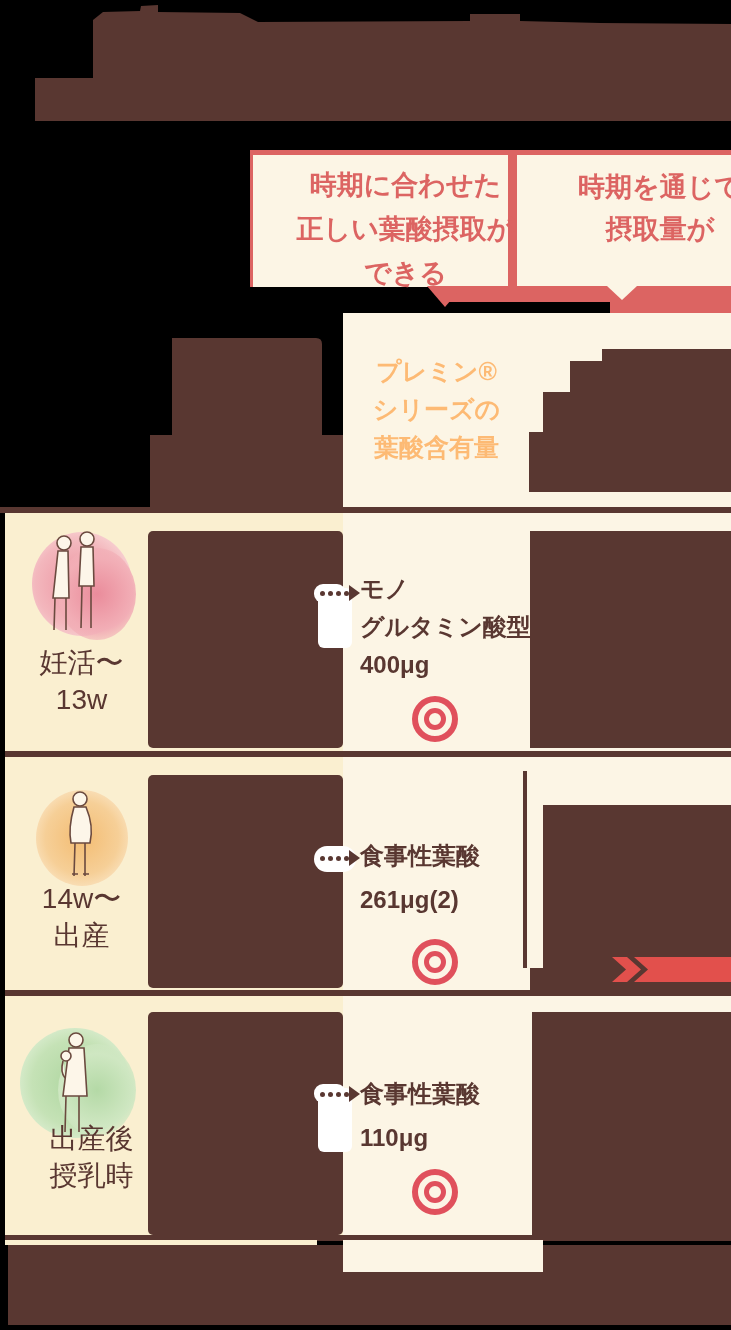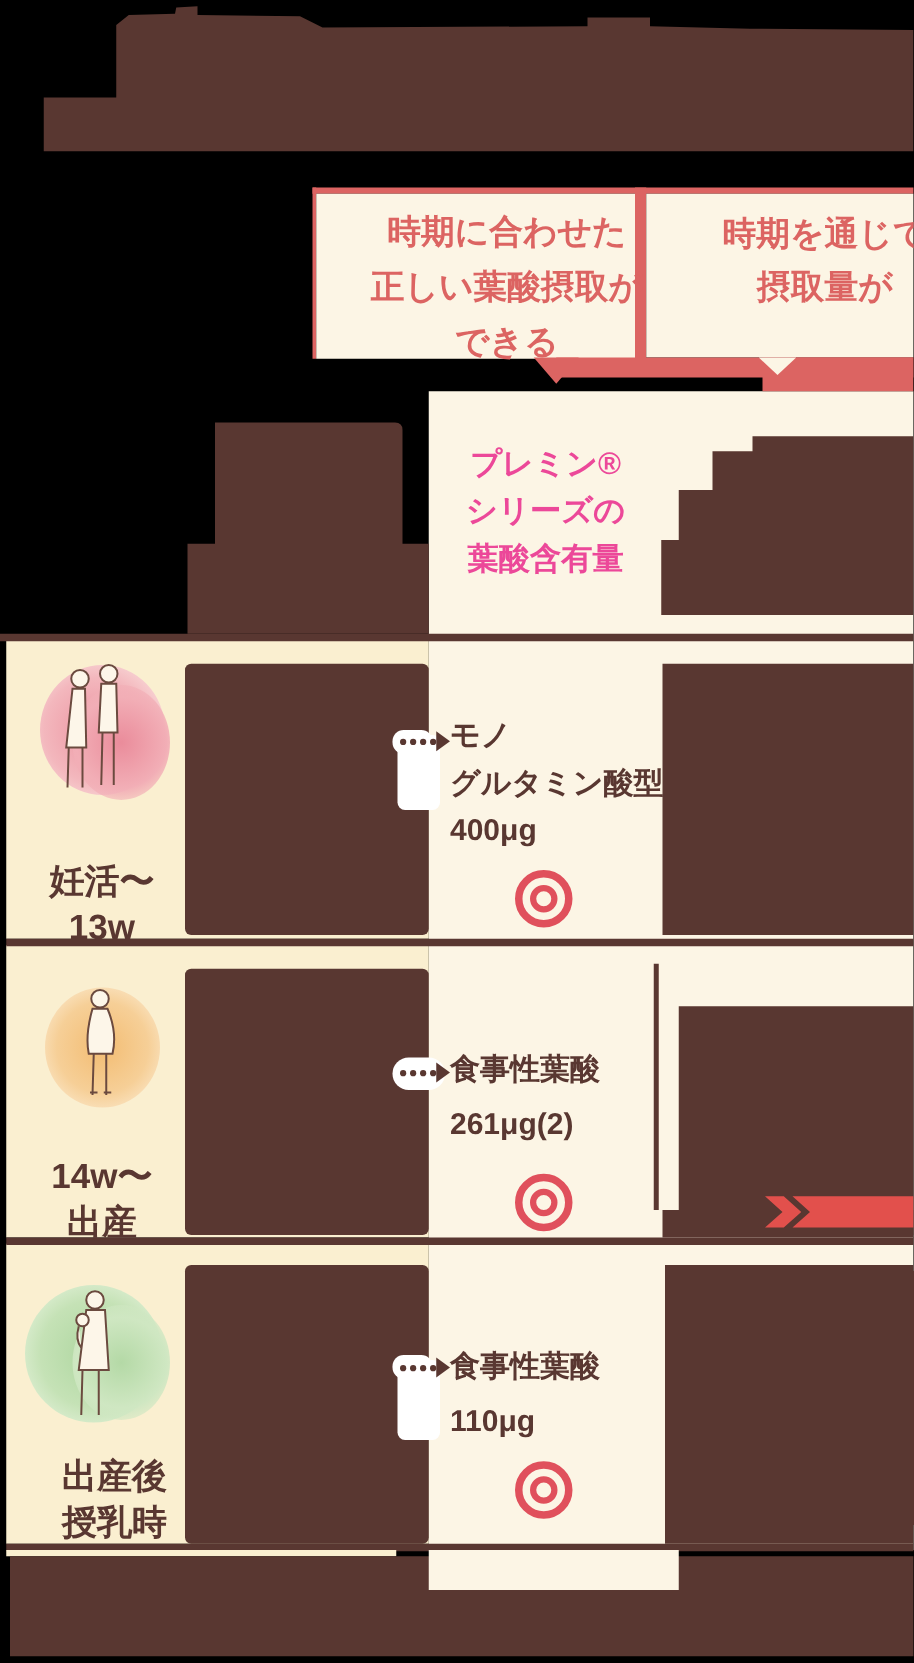--- a/index.html
+++ b/index.html
@@ -11,23 +11,23 @@
   .stage-cell{left:5px;width:338px;background:#faefd0;}
   .rule{left:0;width:731px;height:6px;background:#593731;}
   .bottom-band{left:8px;top:1245px;width:723px;height:80px;background:#593731;}
   .bottom-notch{left:343px;top:1240px;width:200px;height:32px;background:#fcf5e5;}
   .bottom-sliver{left:5px;top:1240px;width:312px;height:5px;background:#faefd0;}
   
   .red{background:#dc6462;}
   .bubble{background:#fcf5e5;}
   .bubble-text{color:#dc6462;font-weight:700;font-size:27px;text-align:center;line-height:44px;}
   
-  .premin-header{left:343px;top:352px;width:187px;text-align:center;color:#ec4899;
+  .premin-header{left:343px;top:352px;width:187px;text-align:center;color:#fdba74;
                  font-weight:700;font-size:25px;line-height:38px;}
-  .stage-label{color:#593731;font-weight:700;font-size:28px;line-height:37px;text-align:center;width:153px;left:5px;margin-top:42px;}
+  .stage-label{color:#593731;font-weight:400;font-size:28px;line-height:37px;text-align:center;width:153px;left:5px;}
   .value-text{left:360px;width:180px;color:#593731;font-weight:700;font-size:24px;line-height:38px;}
   .value-text.wide{line-height:44px;}
   
   .rating{width:34px;height:34px;border:6px solid #e0505c;border-radius:50%;
           display:flex;align-items:center;justify-content:center;}
   .rating::after{content:"";width:12px;height:12px;border:5px solid #e0505c;border-radius:50%;}
   
   .pouch{background:#fff;border-radius:6px;}
   .cap{background:#fff;border-radius:9px;}
   .dot{width:5px;height:5px;border-radius:50%;background:#593731;}

